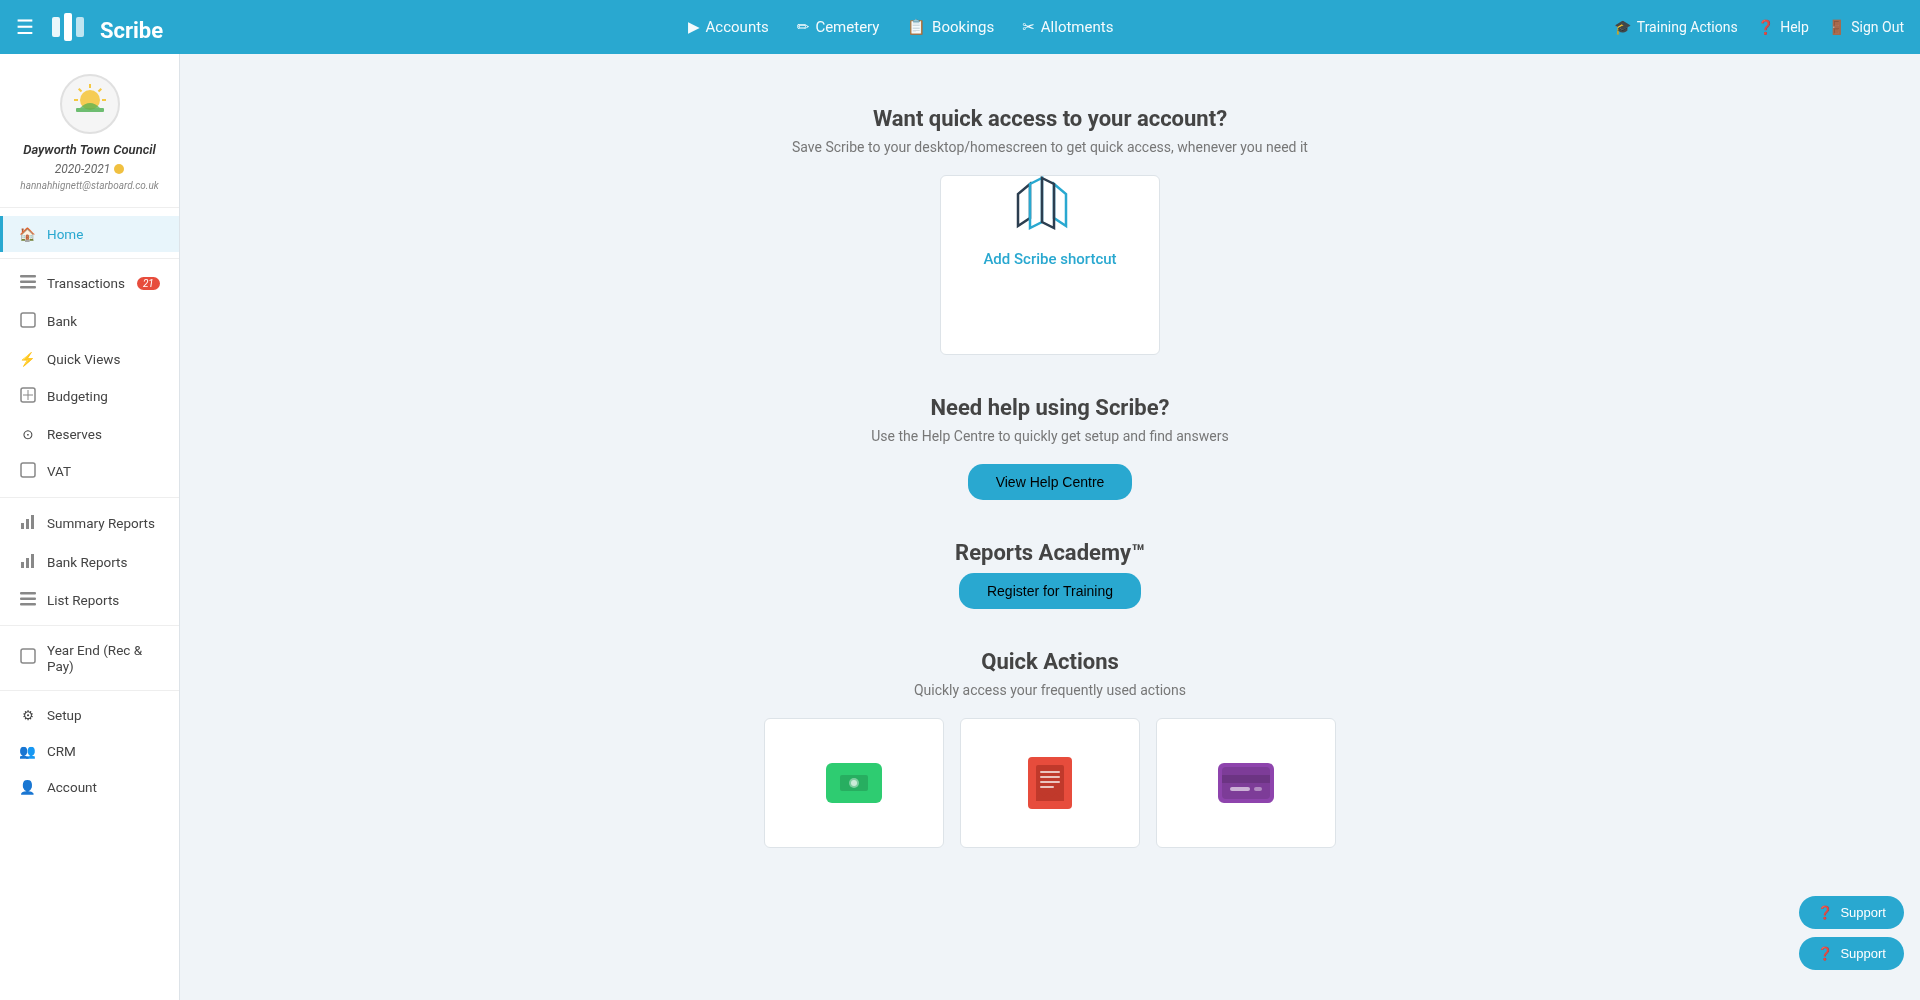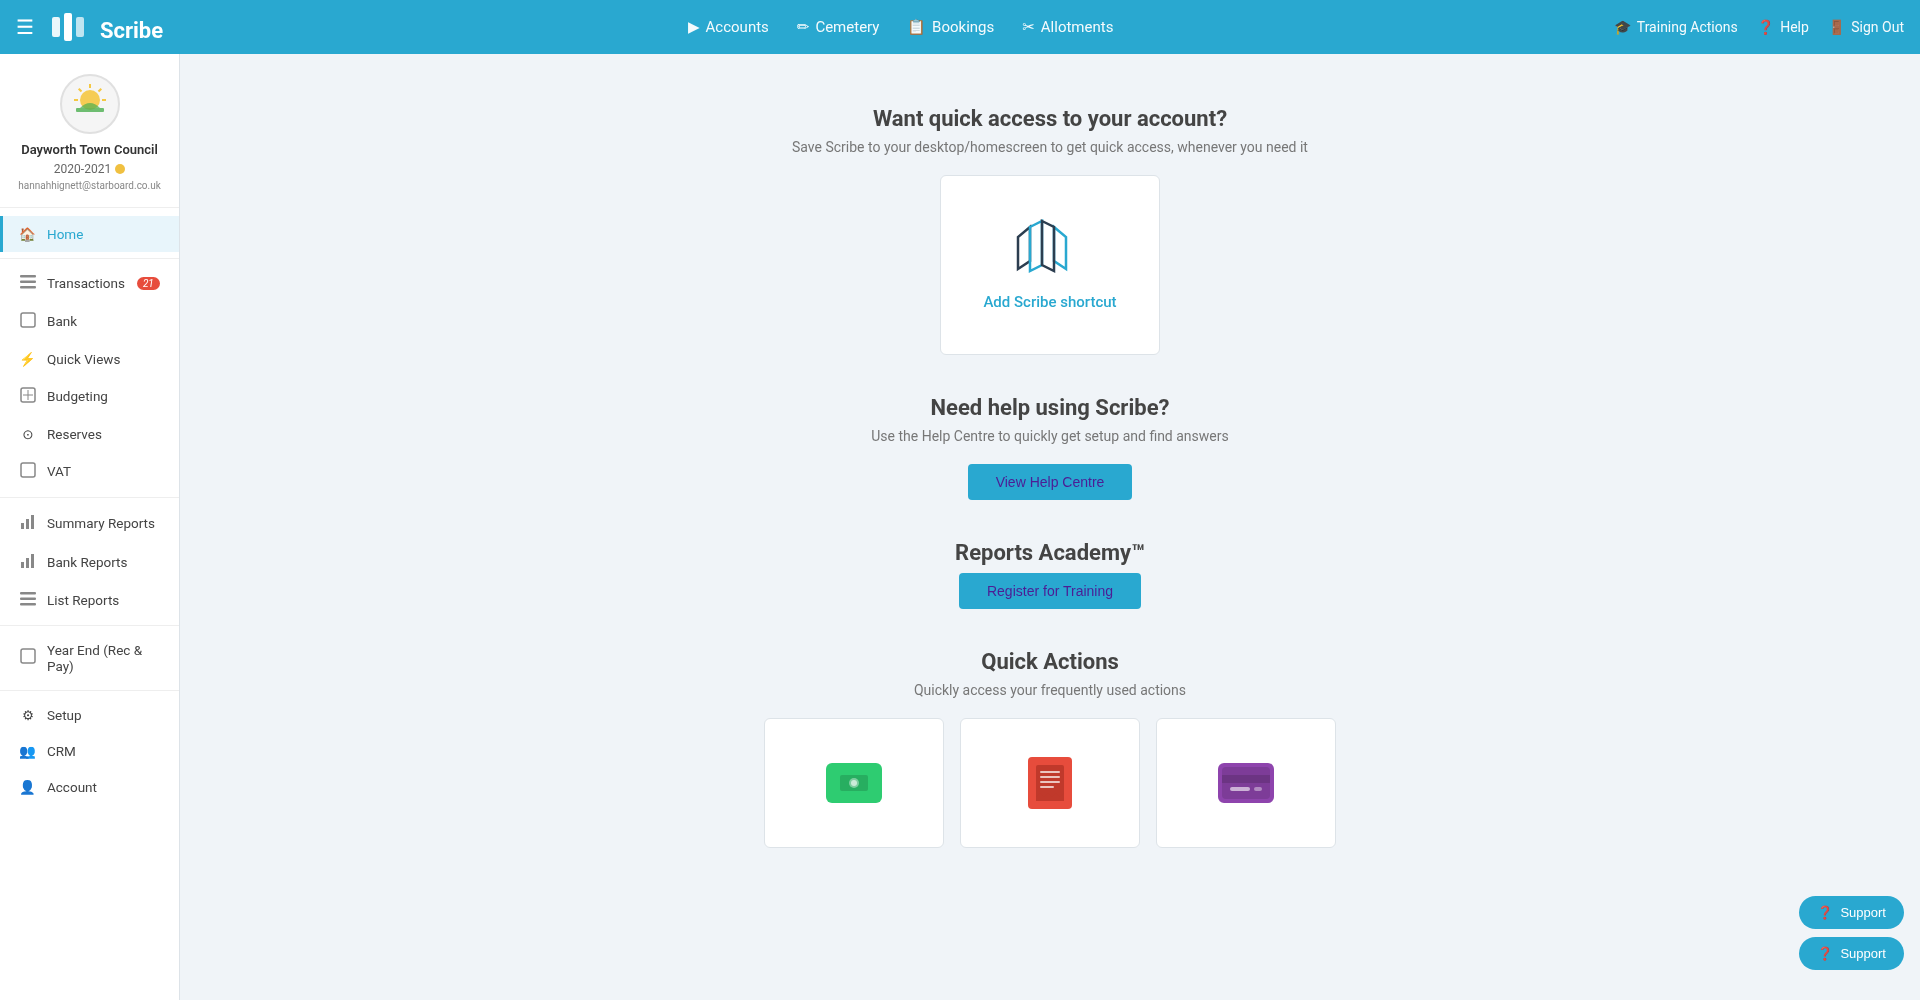--- a/index.html
+++ b/index.html
@@ -81,20 +81,21 @@
       border-right: 1px solid #dde3e8;
       display: flex;
       flex-direction: column;
       overflow-y: auto;
       flex-shrink: 0;
     }
     .sidebar-profile {
       padding: 20px 10px 16px;
       text-align: center;
       border-bottom: 1px solid #eee;
+      font-style: italic;
     }
     .sidebar-avatar {
       width: 60px;
       height: 60px;
       border-radius: 50%;
       margin: 0 auto 8px;
       background: #f5f5f5;
       border: 2px solid #e0e0e0;
       display: flex;
       align-items: center;
@@ -186,41 +187,40 @@
     .shortcut-card {
       width: 220px;
       height: 180px;
       margin: 12px auto;
       background: white;
       border: 1px solid #dde3e8;
       border-radius: 6px;
       display: flex;
       flex-direction: column;
       align-items: center;
-      justify-content: center;
       cursor: pointer;
       gap: 14px;
     }
     .shortcut-logo-wrap {
       display: flex;
       align-items: center;
       justify-content: center;
     }
     .shortcut-label {
       color: #29a8d0;
       font-size: 15px;
       font-weight: 500;
     }
 
     
     .btn-primary {
       background: #29a8d0;
-      color: #4c1d95;
+      color: #000000;
       border: none;
-      border-radius: 4px;
+      border-radius: 15px;
       padding: 10px 28px;
       font-size: 14px;
       cursor: pointer;
       font-weight: 500;
     }
 
     
     .quick-actions-grid {
       display: flex;
       gap: 16px;

